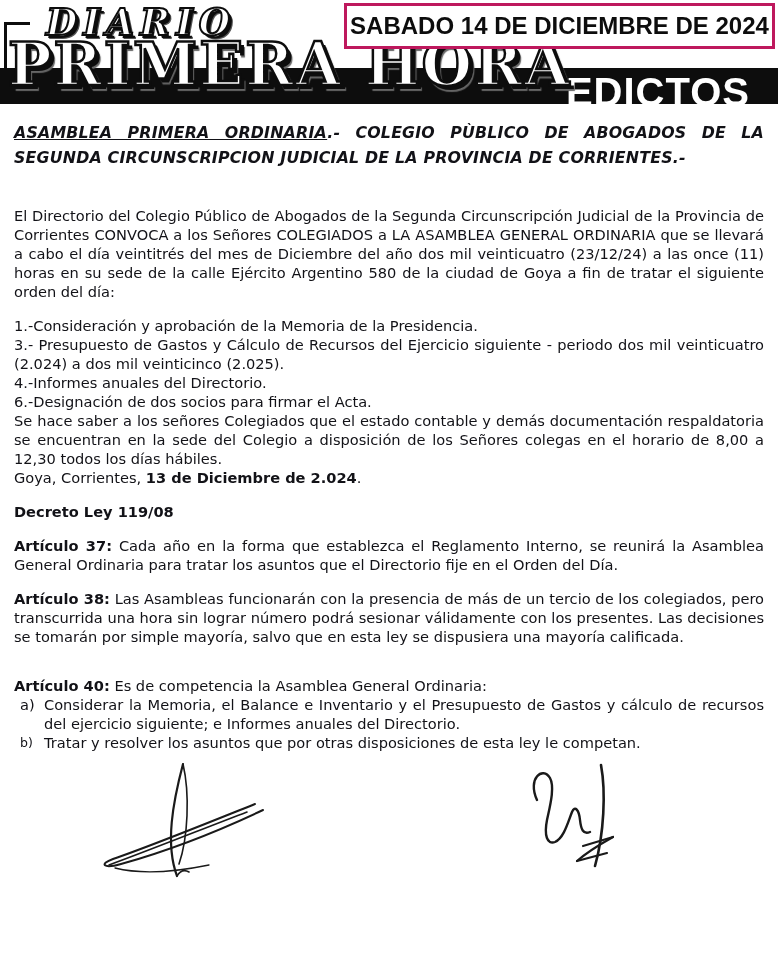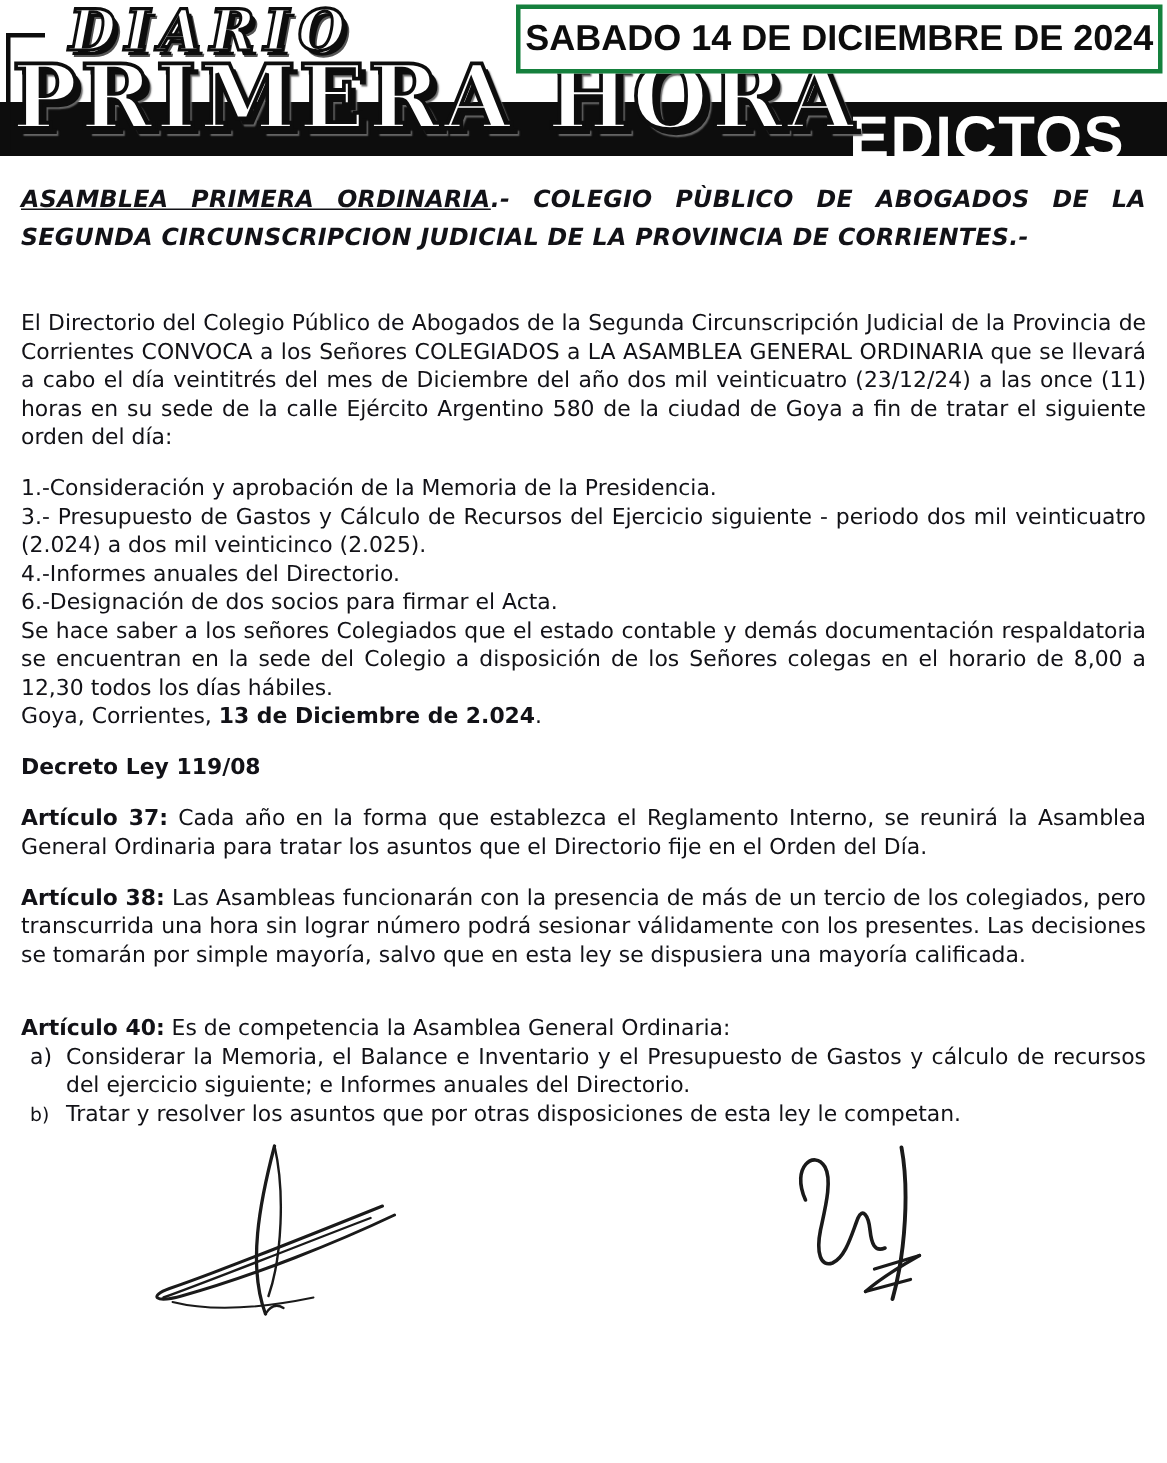--- a/index.html
+++ b/index.html
@@ -52,21 +52,21 @@
     font-weight:bold;
     font-size:58px; line-height:62px; letter-spacing:2px;
     color:#ffffff;
     -webkit-text-stroke:2.5px #0d0d0d;
     text-shadow:4px 4px 0 #0d0d0d, 5px 5px 1px #666;
     transform:scaleY(1.02);
     white-space:nowrap;
   }
   .date-box{
     position:absolute; top:3px; right:3px; width:425px; height:40px;
-    background:#ffffff; border:3px solid #15803d;
+    background:#ffffff; border:3px solid #be185d;
     display:flex; align-items:center; justify-content:center;
     font-family:"Liberation Sans",sans-serif;
     font-weight:bold; font-size:24px; letter-spacing:0px;
     color:#0d0d0d; white-space:nowrap;
   }
 
   
   .content{
     position:absolute; top:104px; left:0; width:778px;
     padding:14px 14px 0 14px; box-sizing:border-box;

